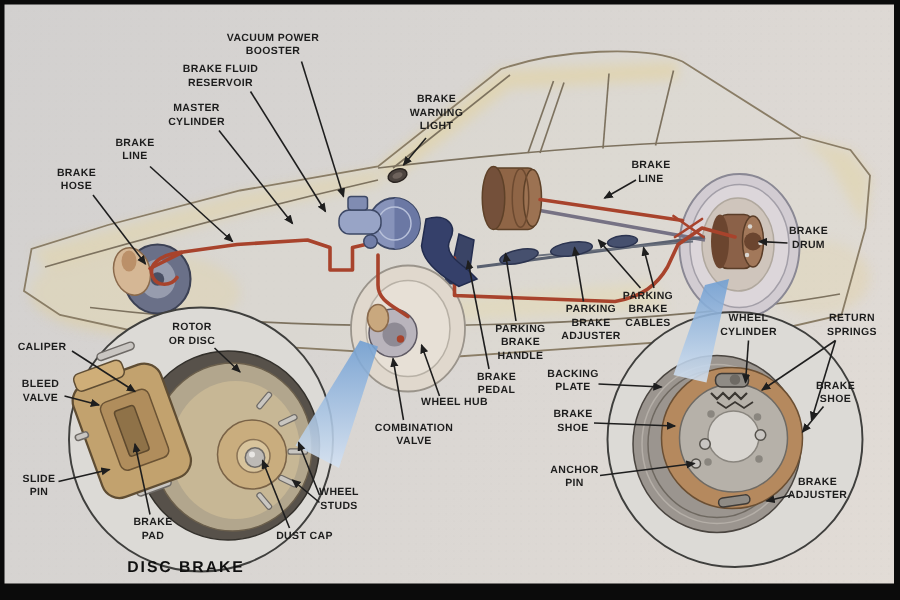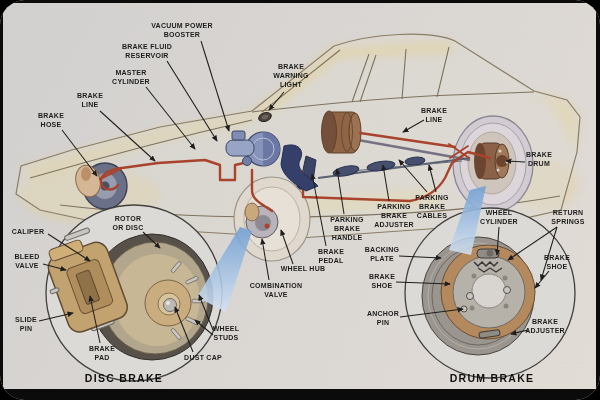--- a/index.html
+++ b/index.html
@@ -1,17 +1,17 @@
 <!DOCTYPE html>
 <html><head>
 <meta charset="utf-8">
 <style>
   html,body{margin:0;padding:0;background:#000;}
   #stage{position:relative;width:600px;height:400px;overflow:hidden;background:#0b0b0b;
-         font-family:"Liberation Sans",sans-serif;border-radius:25px;}
+         font-family:"Liberation Sans",sans-serif;}
   #paper{position:absolute;left:0;top:0;width:600px;height:400px;
          background:linear-gradient(120deg,#d2d0cf 0%,#d8d5d2 40%,#e2dcd6 100%);}
   #paper::after{content:"";position:absolute;inset:0;
          background-image:radial-gradient(#c9c6c2 12%,transparent 14%);
          background-size:5px 5px;opacity:.18;pointer-events:none;}
   .bar{position:absolute;background:#0b0b0b;z-index:6;}
   #bar-top{left:0;top:0;width:600px;height:3px;}
   #bar-left{left:0;top:0;width:3px;height:400px;}
   #bar-right{right:0;top:0;width:4px;height:400px;}
   #bar-bottom{left:0;bottom:0;width:600px;height:11px;}
@@ -281,19 +281,18 @@
   <div class="lbl" style="left:382px;top:246px">BACKING
 PLATE</div>
   <div class="lbl" style="left:382px;top:273px">BRAKE
 SHOE</div>
   <div class="lbl" style="left:383px;top:310px">ANCHOR
 PIN</div>
   <div class="lbl" style="left:545px;top:318px">BRAKE
 ADJUSTER</div>
 
   <div class="ttl" style="left:124px;top:372px">DISC BRAKE</div>
-  <div class="ttl" style="left:492px;top:372px">DRUM BRAKE</div>
 
   <div class="bar" id="bar-top"></div>
   <div class="bar" id="bar-left"></div>
   <div class="bar" id="bar-right"></div>
   <div class="bar" id="bar-bottom"></div>
 </div>
 
 </body></html>

